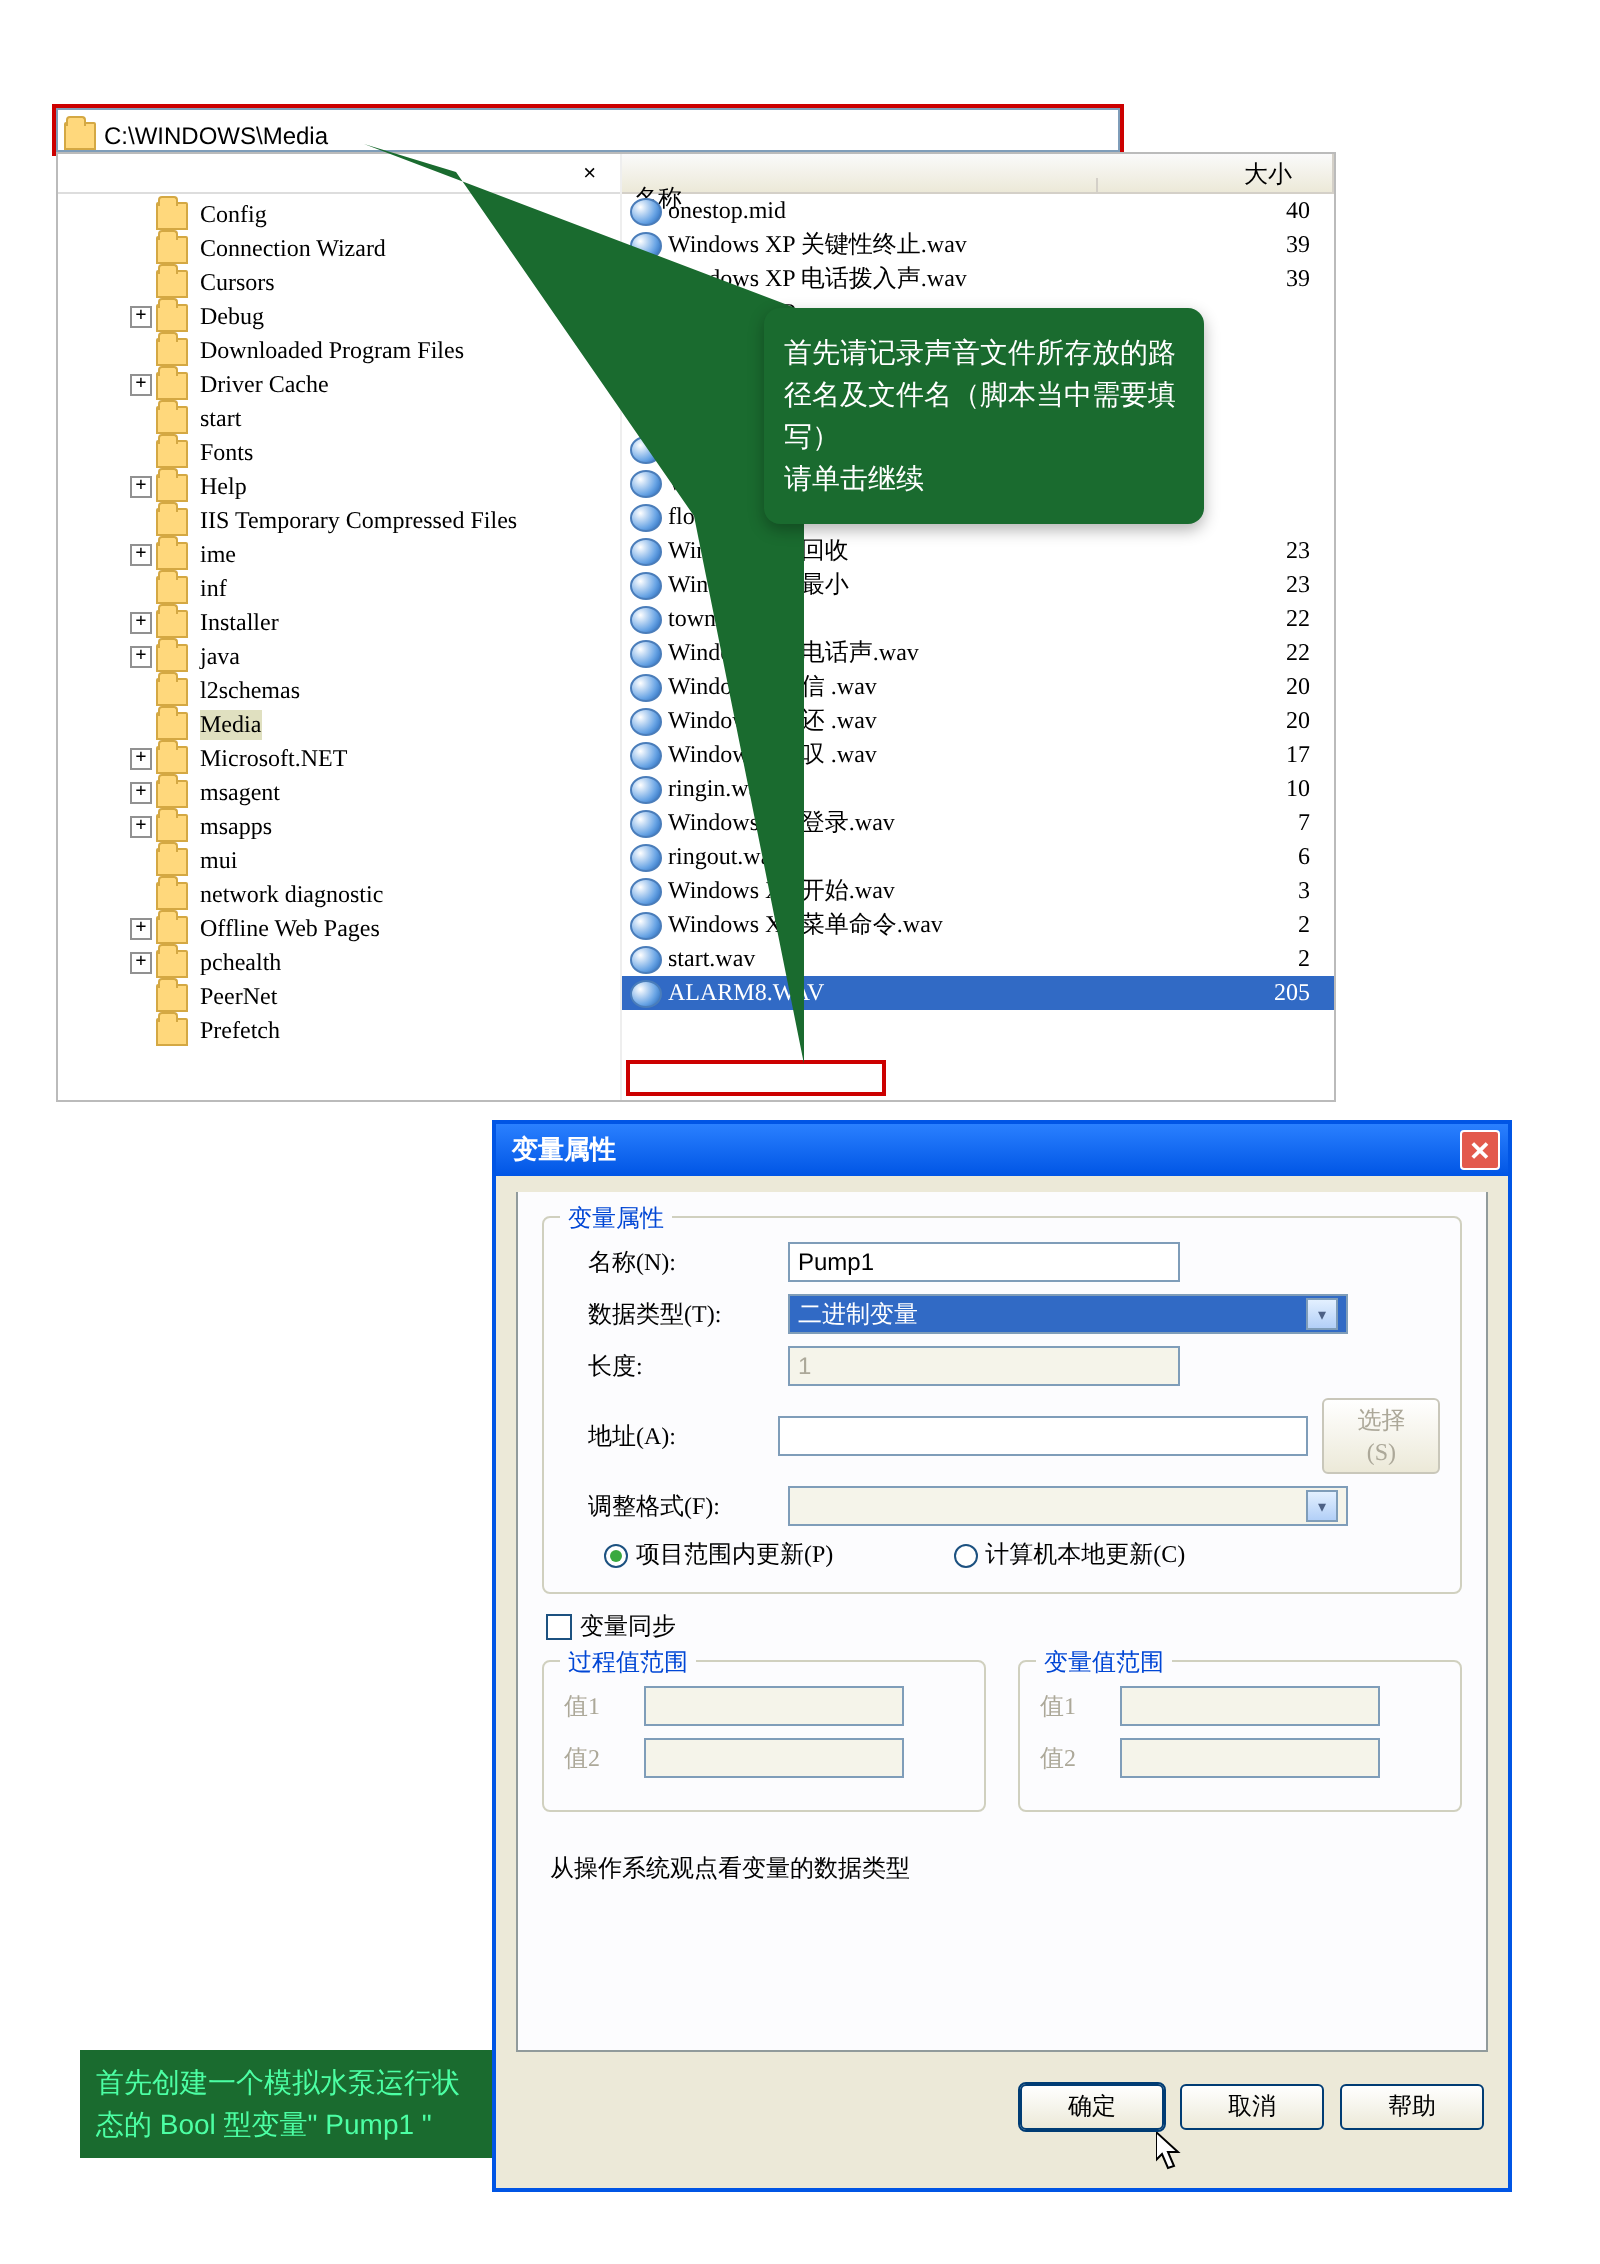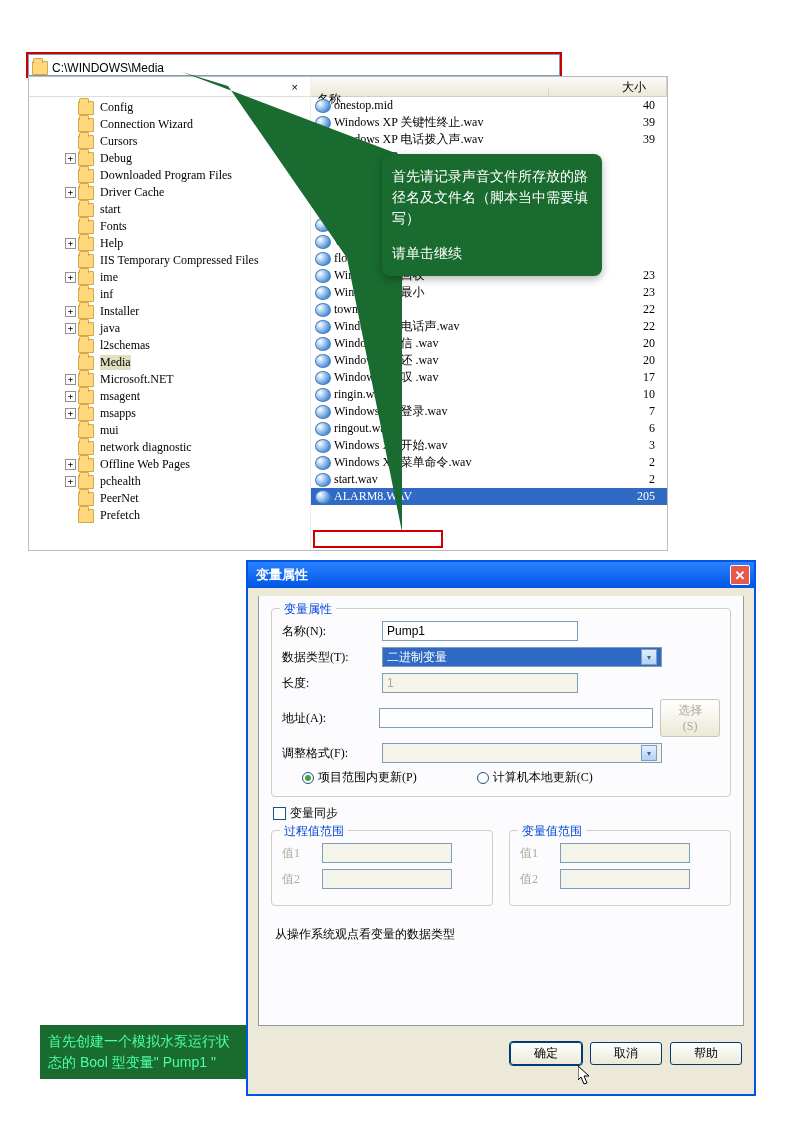--- a/index.html
+++ b/index.html
@@ -49,21 +49,21 @@
 .dlg-title { height: 26px; background: linear-gradient(#2a80ff, #0055e5); color: #fff; display: flex; align-items: center; justify-content: space-between; padding: 0 4px 0 8px; font-weight: bold; font-size: 13px; }
 .dlg-close { width: 20px; height: 20px; background: #e35a4c; border: 1px solid #fff; border-radius: 2px; display: flex; align-items: center; justify-content: center; color: #fff; font-weight: bold; font-family: Arial; cursor: pointer; }
 .dlg-body { padding: 8px 10px; }
 .tabs { display: flex; border-bottom: 1px solid #919b9c; }
 .tab { padding: 3px 10px; border: 1px solid #919b9c; border-bottom: none; background: #f5f4ea; margin-right: 2px; margin-bottom: -1px; cursor: pointer; }
 .tab.active { background: #fcfcfe; border-bottom: 1px solid #fcfcfe; }
 .tab-panel { background: #fcfcfe; border: 1px solid #919b9c; border-top: none; padding: 12px; min-height: 430px; }
 .fieldset { border: 1px solid #d0d0bf; border-radius: 4px; padding: 12px 10px 10px; margin-bottom: 8px; position: relative; }
 .fieldset-legend { position: absolute; top: -8px; left: 8px; background: #fcfcfe; padding: 0 4px; color: #0046d5; font-size: 12px; }
 .form-row { display: flex; align-items: center; margin-bottom: 6px; }
-.form-label { width: 100px; }
+.form-label { width: 100px; margin-left: 12px; }
 .text-input { border: 1px solid #7f9db9; height: 20px; padding: 0 4px; background: #fff; font-size: 12px; }
 .text-input.w1 { width: 196px; }
 .text-input.w2 { width: 280px; }
 .text-input.dis { background: #f5f4ea; color: #aca899; }
 .select-input { border: 1px solid #7f9db9; height: 20px; width: 280px; background: #316ac5; color: #fff; padding: 0 4px; display: flex; align-items: center; justify-content: space-between; }
 .select-arrow { width: 16px; height: 16px; background: linear-gradient(#e3f0ff,#b2cff7); border: 1px solid #7f9db9; display: flex; align-items: center; justify-content: center; font-size: 8px; color: #4d6185; }
 .btn { border: 1px solid #003c74; background: linear-gradient(#fff,#ece9d8); padding: 2px 10px; border-radius: 3px; font-size: 12px; cursor: pointer; font-family: Liberation Serif, serif; }
 .btn.dis { color: #aca899; border-color: #c9c7ba; }
 .radio-row { display: flex; gap: 60px; padding-left: 20px; margin-top: 6px; align-items: center; }
 .radio-item { display: flex; align-items: center; gap: 4px; }
@@ -357,21 +357,21 @@
 </div>
 
 <div class="callout-arrow">
   <svg width="260" height="470">
     <polygon points="0,0 250,95 220,188 220,460 165,186 46,14" fill="#1a6b2f"></polygon>
   </svg>
 </div>
 
 <div class="callout">
   <div>首先请记录声音文件所存放的路径名及文件名（脚本当中需要填写）</div>
-  <div style="margin-top:14px">请单击继续</div>
+  <div style="margin-top:0">请单击继续</div>
 </div>
 
 <div class="dialog">
   <div class="dlg-title">
     <span>变量属性</span>
     <div class="dlg-close">✕</div>
   </div>
   <div class="dlg-body">
     <div class="tab-panel">
       <div class="fieldset">

